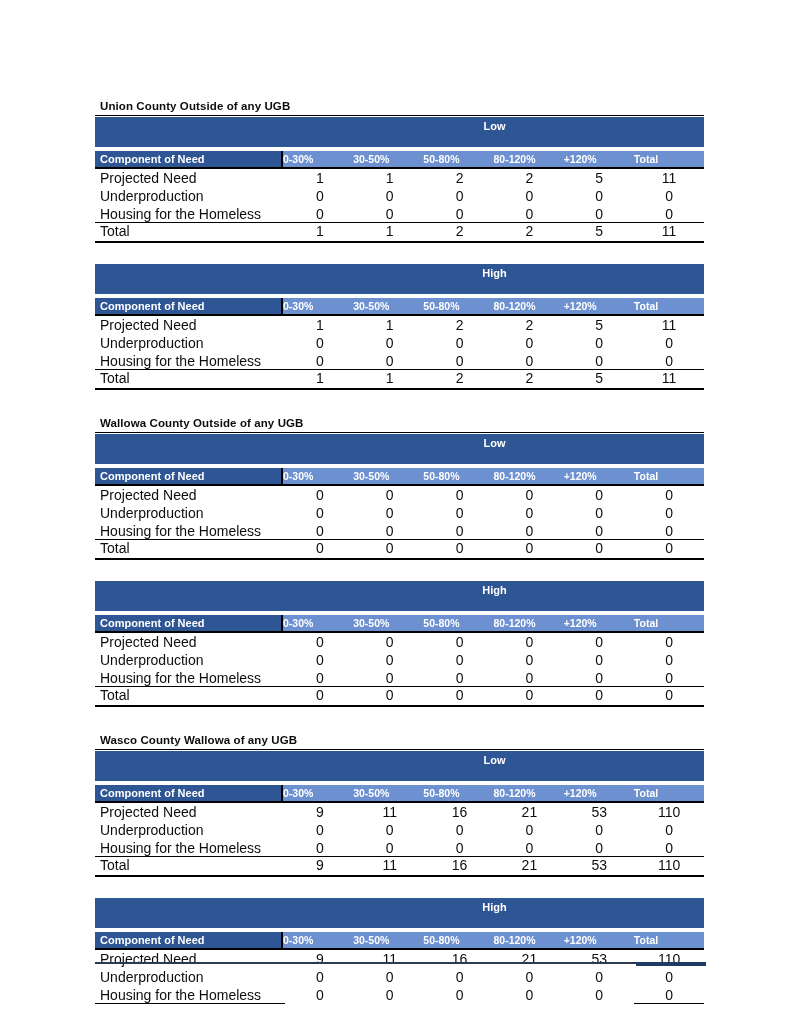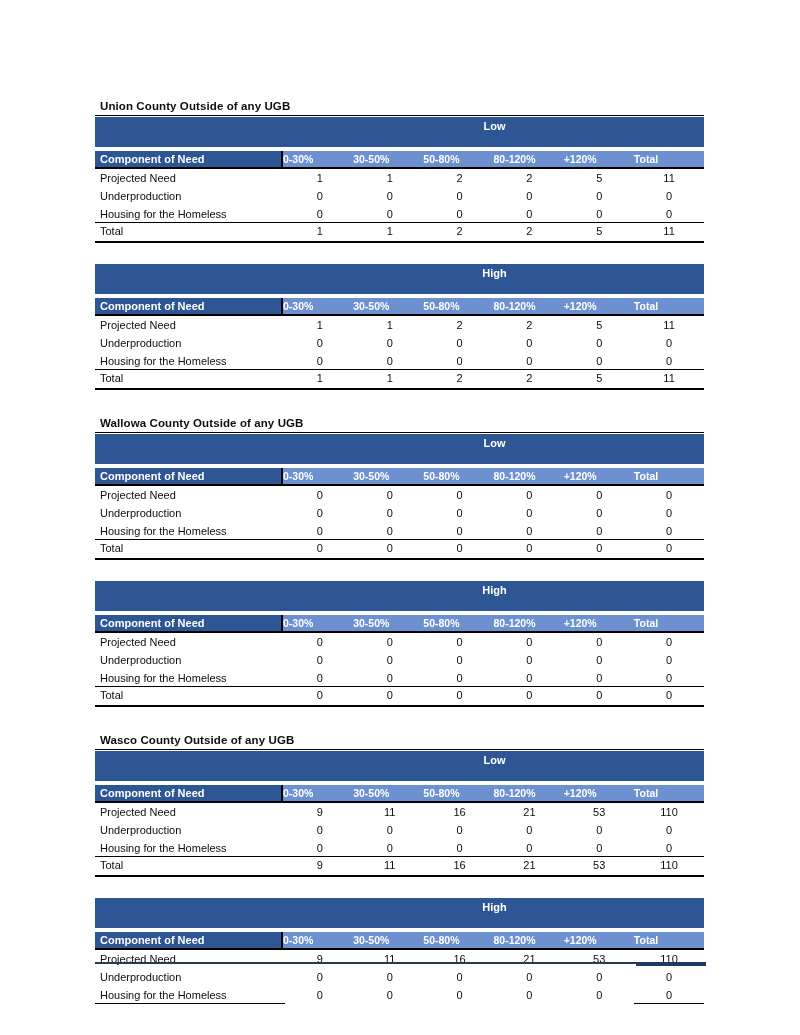--- a/index.html
+++ b/index.html
@@ -67,21 +67,21 @@
     background: var(--light-blue, #6C90D0);
     color: #fff;
     font-weight: bold;
     font-size: 10.5px;
     line-height: 16px;
   }
 
   .r {
     display: flex;
     height: 18px;
-    font-size: 11px;
+    font-size: 14px;
     line-height: 18px;
     color: #0d0d0d;
   }
   .r .lbl { width: 190px; padding-left: 5px; white-space: nowrap; }
   .r .v { flex: 1; text-align: center; }
   .r.hh { border-bottom: 1px solid #000; }
   .r.total { height: 20px; line-height: 17px; border-bottom: 2.5px solid #000; }
   .r.partial .lbl { border-bottom: 1.5px solid #000; }
   .r.partial .v:last-child { border-bottom: 1.5px solid #000; }
 
@@ -335,21 +335,21 @@
           <div class="v">0</div>
           <div class="v">0</div>
           <div class="v">0</div>
           <div class="v">0</div>
           <div class="v">0</div>
           <div class="v">0</div>
         </div>
       </div>
     </section>
     <section class="county-section">
-      <div class="county-title">Wasco County Outside of any UGB</div>
+      <div class="county-title">Wasco County Wallowa of any UGB</div>
       <div class="tbl first">
         <div class="band">
           <div class="spacer"></div>
           <div class="label">Low</div>
         </div>
         <div class="hdr">
           <div class="comp">Component of Need</div>
           <div class="col">0-30%</div>
           <div class="col">30-50%</div>
           <div class="col">50-80%</div>

